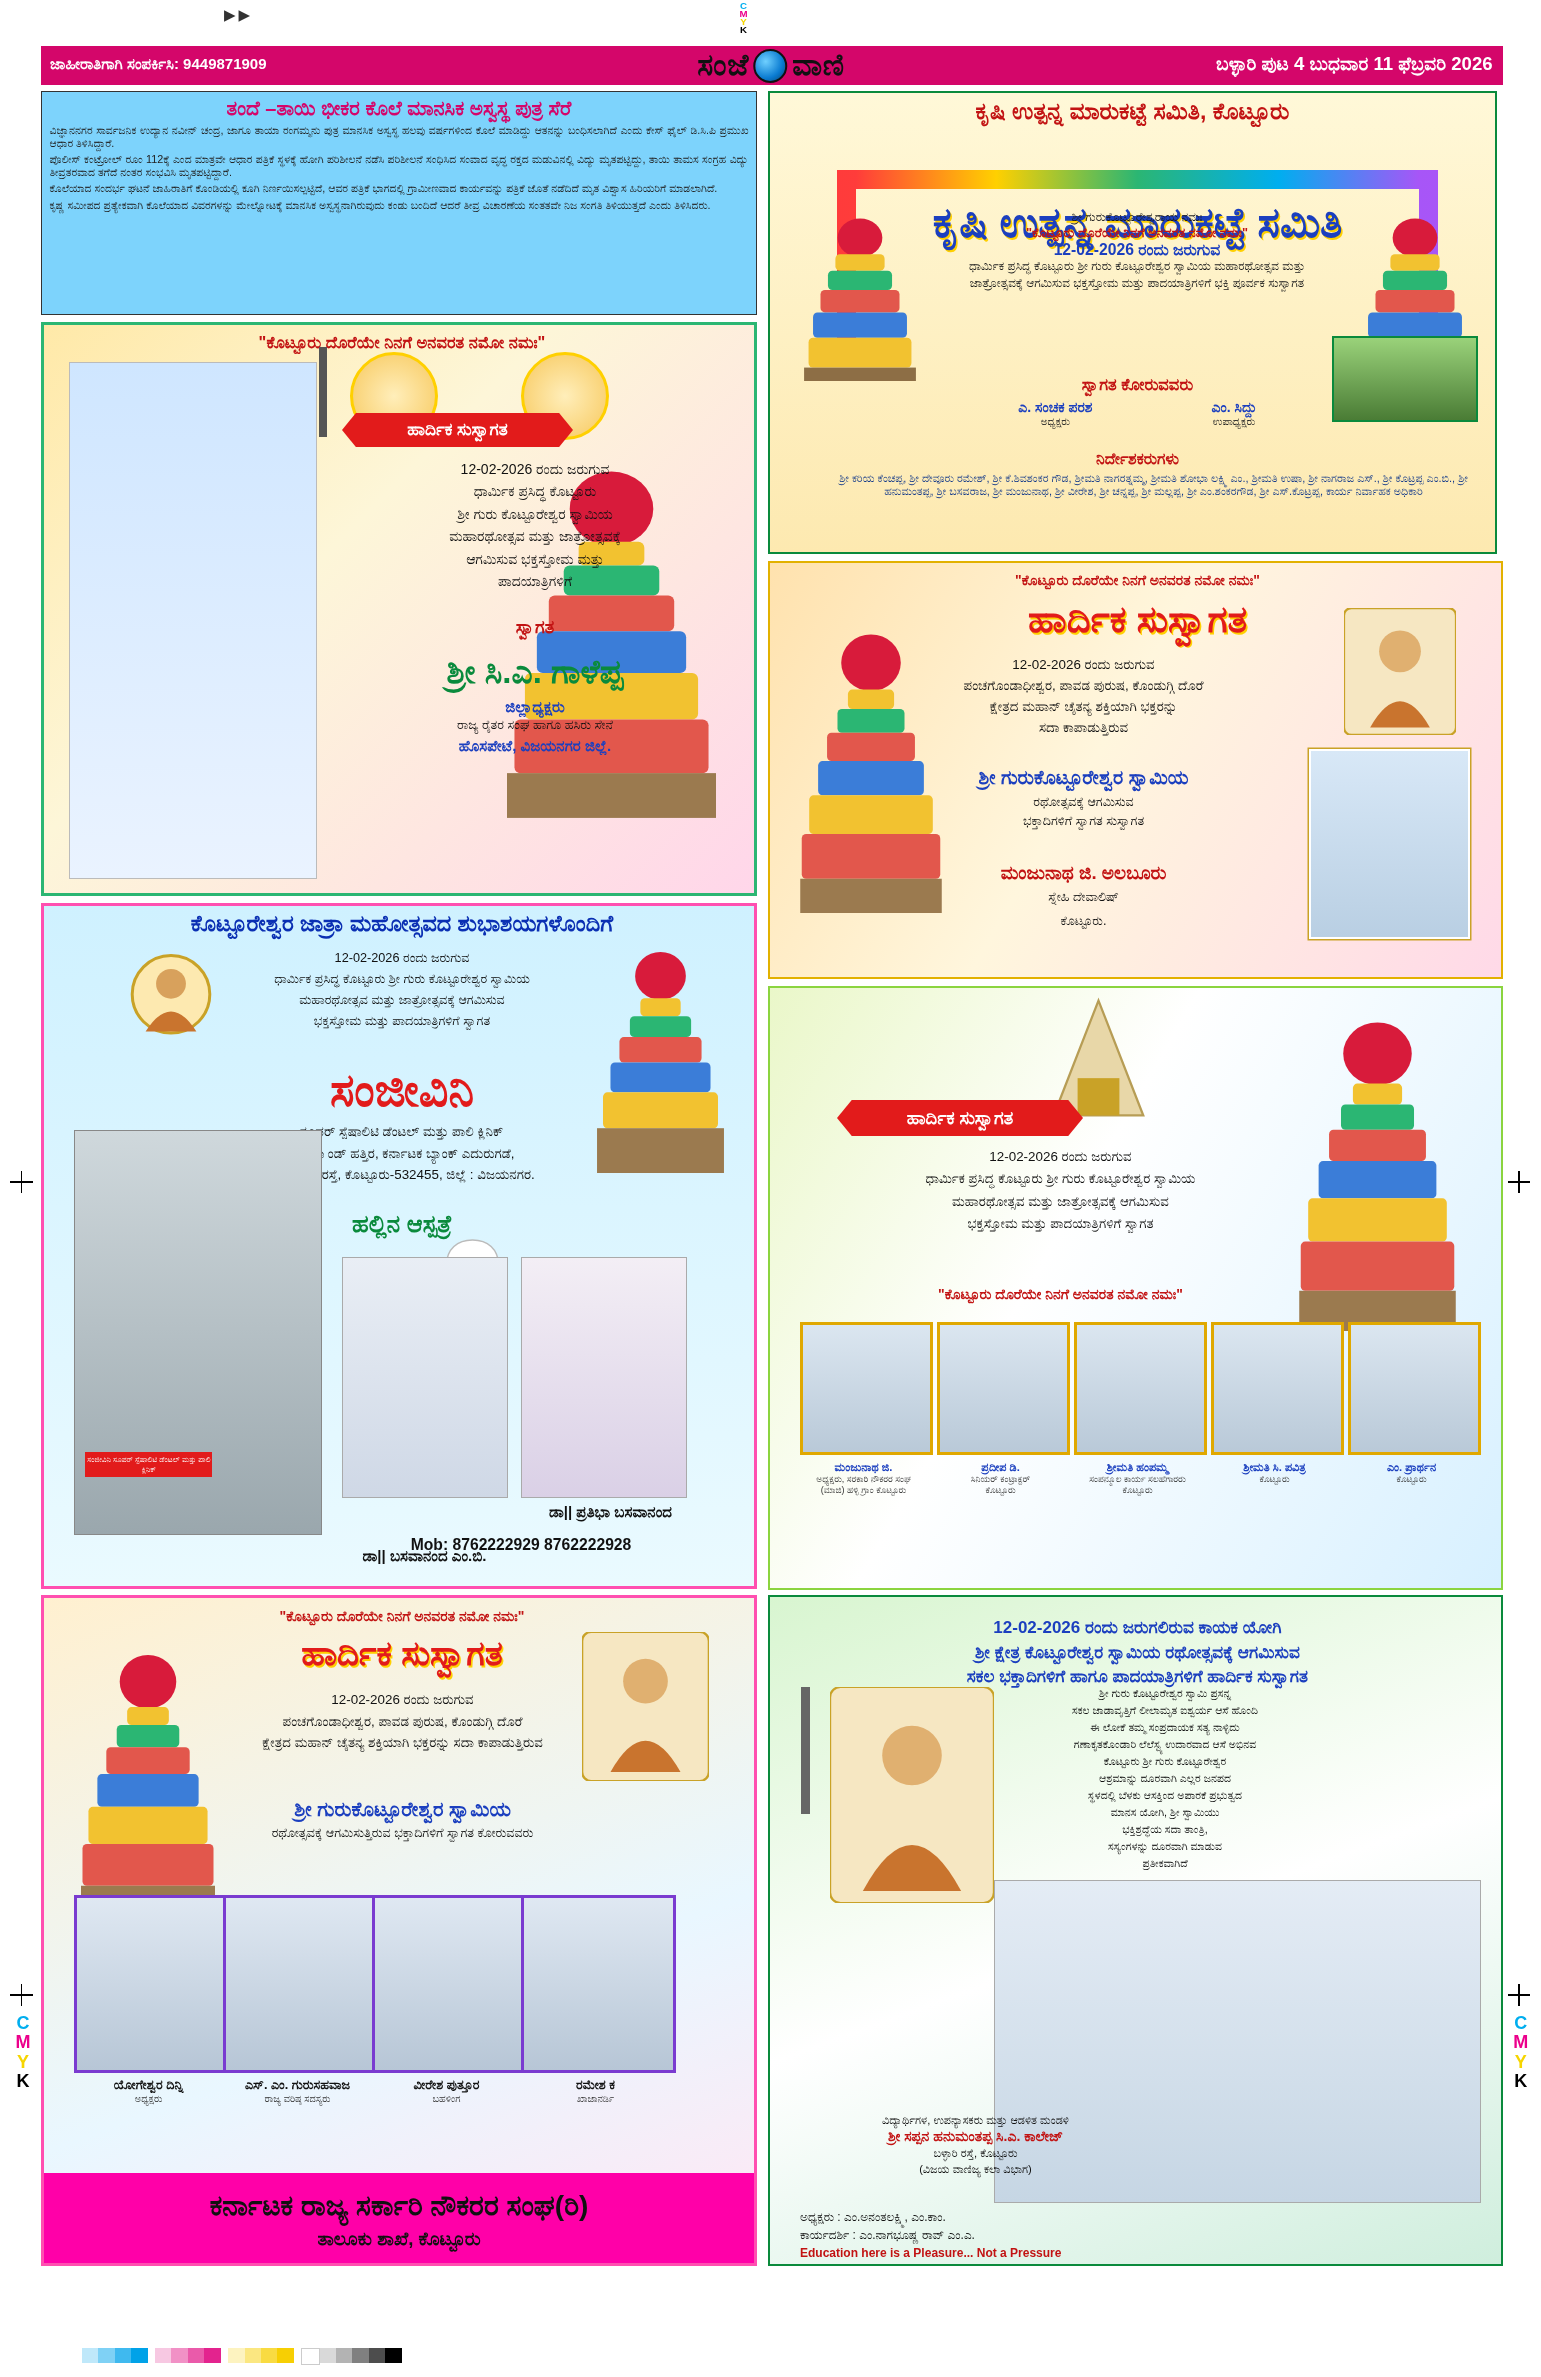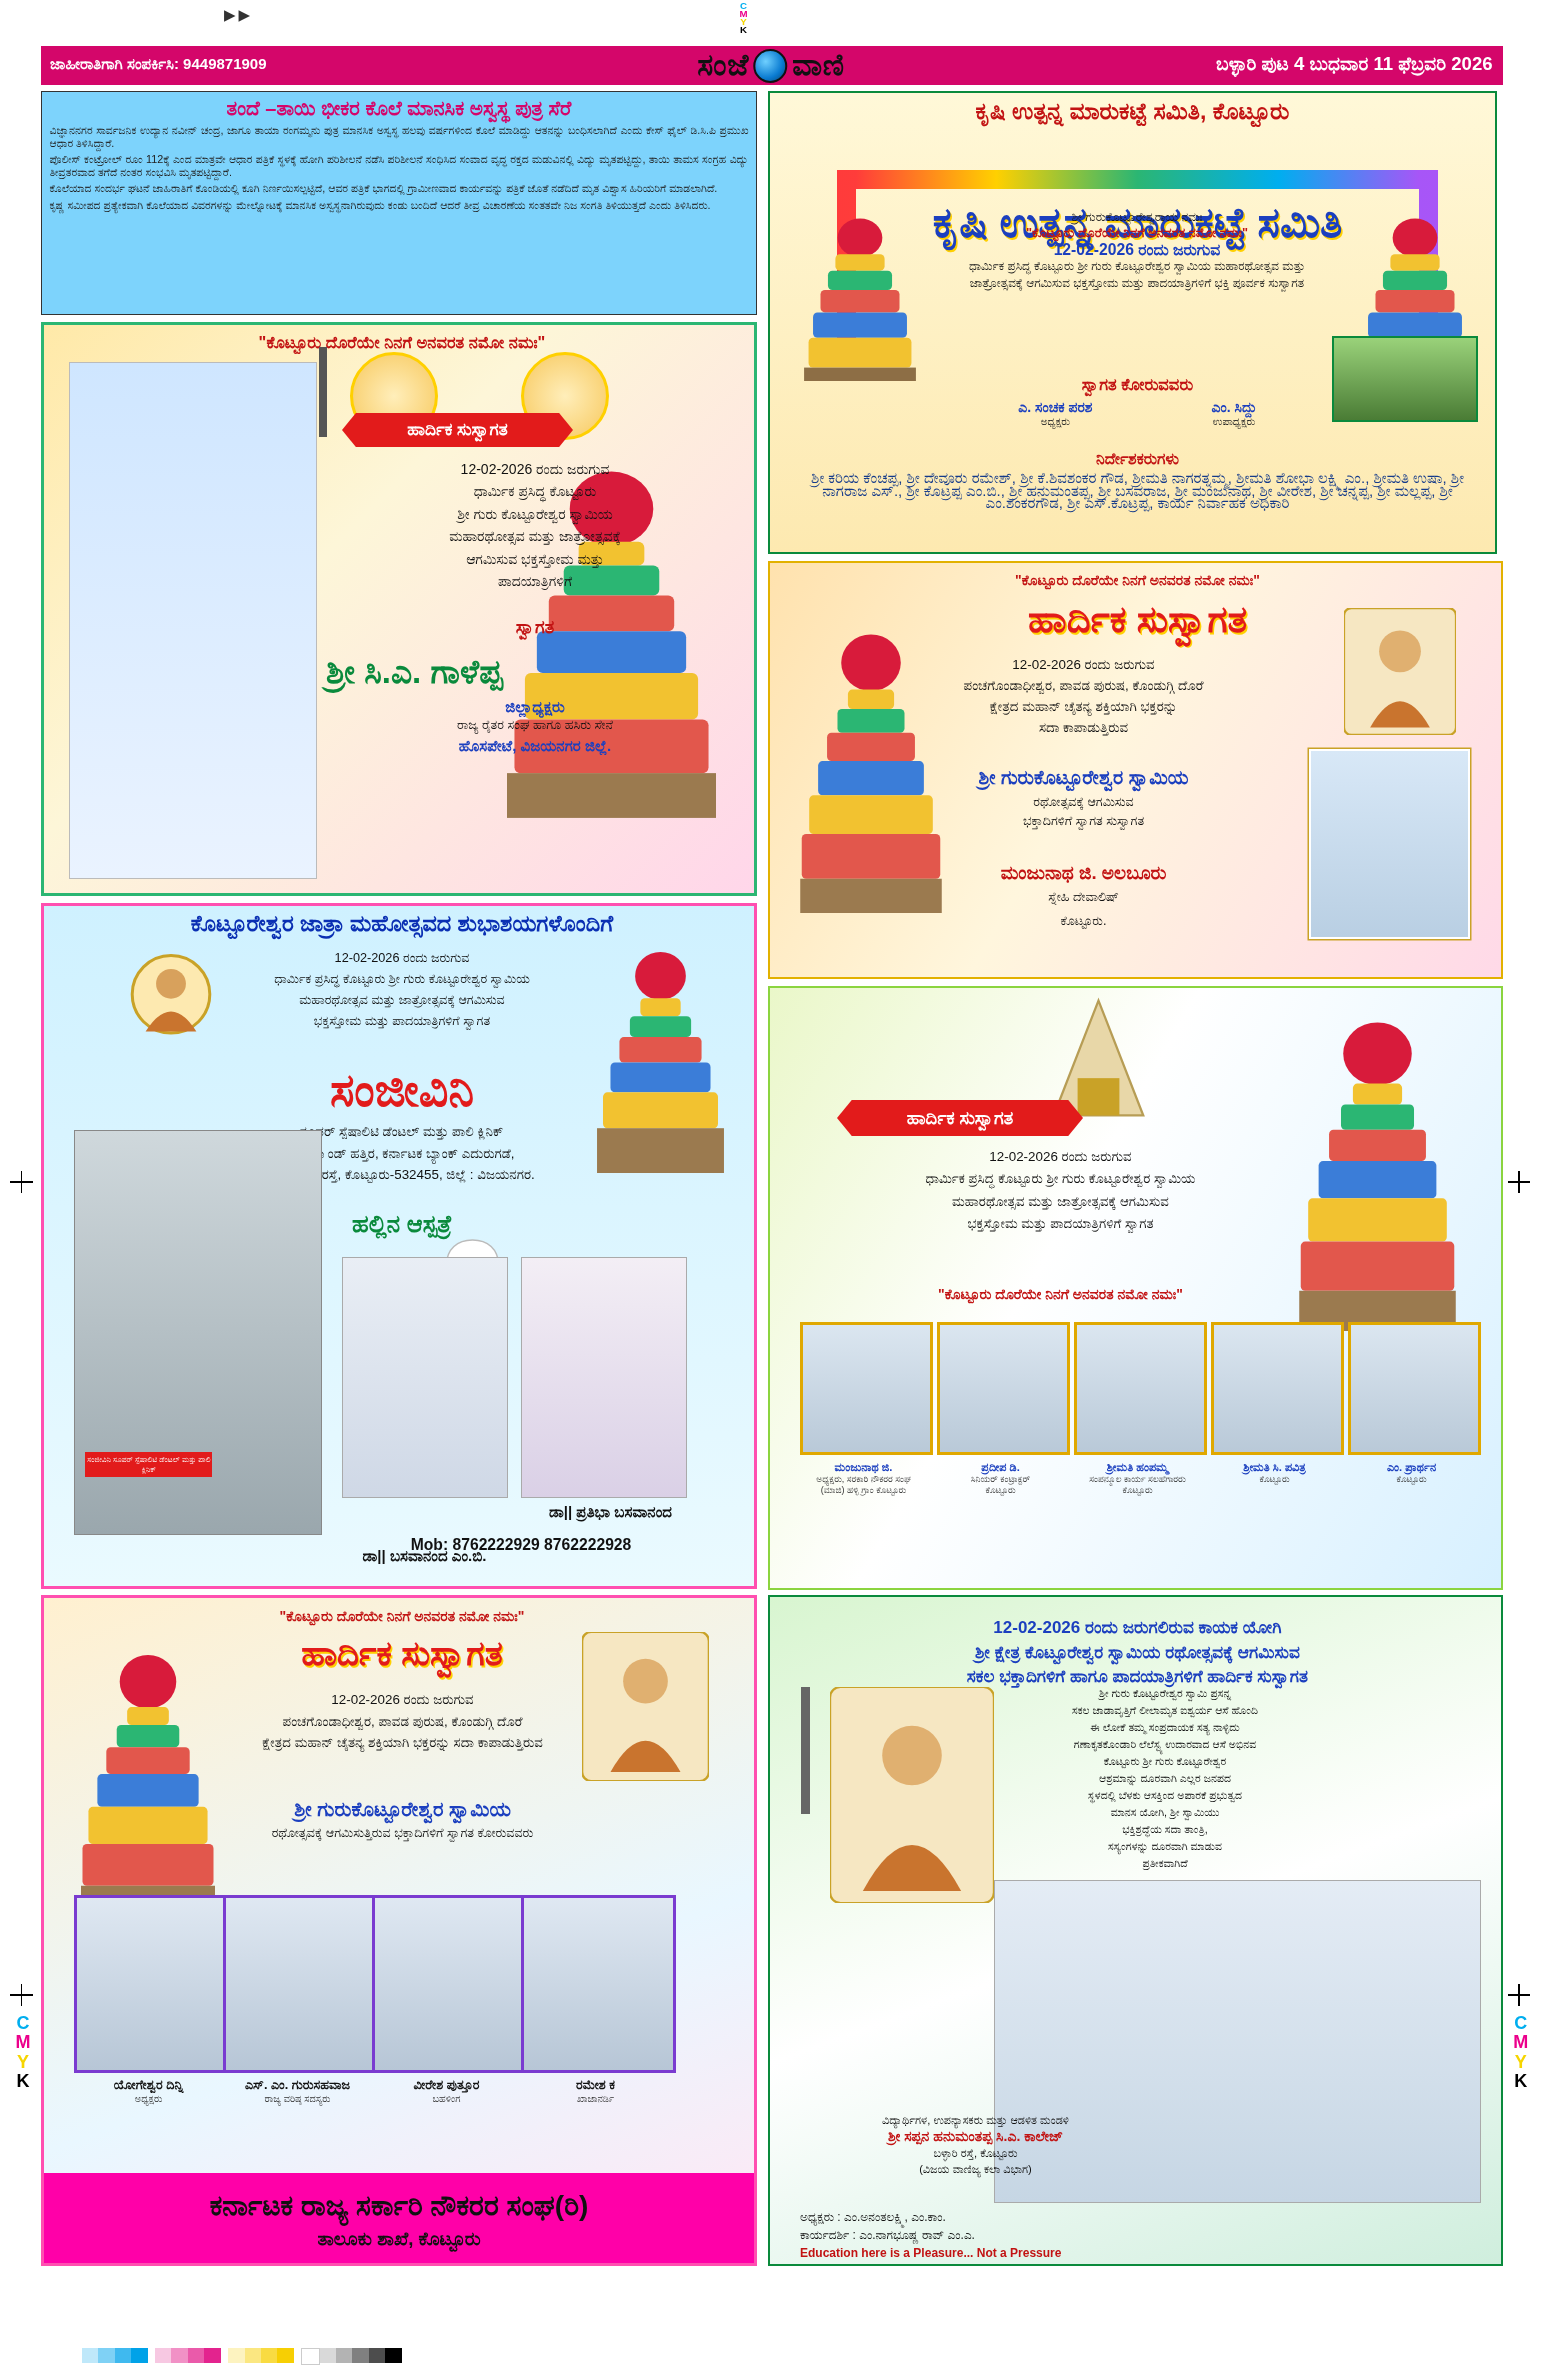--- a/index.html
+++ b/index.html
@@ -40,29 +40,29 @@
   .apmc .towerL{left:34px;}
   .apmc .towerR{right:34px;}
   .apmc .mid{position:absolute;left:173px;top:82px;width:388px;text-align:center;font-size:12px;line-height:16.4px;color:#1a1a1a;}
   .apmc .mid .red{color:#c21313;font-weight:bold;font-size:12.7px;}
   .apmc .mid .blue{color:#1b3fbf;font-weight:bold;font-size:15.7px;}
   .apmc .photo{position:absolute;right:27px;top:209px;width:142px;height:82px;border:2.2px solid #0a8a3c;background:linear-gradient(180deg,#9ad27a,#4a7c35);}
   .apmc .welc{position:absolute;left:0;top:282px;width:735px;text-align:center;font-size:16.4px;font-weight:bold;color:#c21313;}
   .apmc .names{position:absolute;left:0;top:306px;width:735px;display:flex;justify-content:center;gap:119px;font-size:14px;color:#1b3fbf;font-weight:bold;text-align:center;}
   .apmc .names small{display:block;font-size:10.4px;color:#222;font-weight:normal;}
   .apmc .dirhdr{position:absolute;left:0;top:357px;width:735px;text-align:center;font-size:15.7px;font-weight:bold;color:#c21313;}
-  .apmc .dirlist{position:absolute;left:30px;top:379px;width:675px;text-align:center;font-size:15px;line-height:12.7px;color:#143a8a;}
+  .apmc .dirlist{position:absolute;left:46px;top:379px;width:675px;text-align:center;font-size:11px;line-height:12.7px;color:#143a8a;}
 
   
   .galeppa{left:41px;top:322px;width:716px;height:574px;border:3px solid #2bb673;background:linear-gradient(135deg,#ffe9a8,#fdf6d8 40%,#ffd6ea);}
   .galeppa .top{position:absolute;left:0;top:7.5px;width:716px;text-align:center;font-size:16.4px;font-weight:bold;color:#c21313;}
   .galeppa .manphoto{position:absolute;left:25px;top:37px;width:246px;height:515px;background:linear-gradient(180deg,#cfe6ff,#eaf3ff);border:0.7px solid #bbb;}
   .galeppa .ribbon{position:absolute;left:298px;top:88px;width:231px;height:34px;background:#e21b1b;color:#fff;font-size:17px;font-weight:bold;display:flex;align-items:center;justify-content:center;clip-path:polygon(6% 0,94% 0,100% 50%,94% 100%,6% 100%,0 50%);}
   .galeppa .body{position:absolute;left:282px;top:133px;width:418px;text-align:center;font-size:14px;line-height:22.4px;color:#111;}
-  .galeppa .name{position:absolute;left:282px;top:328px;width:418px;text-align:left;font-size:33px;font-weight:bold;color:#0a8a3c;}
+  .galeppa .name{position:absolute;left:282px;top:328px;width:418px;text-align:center;font-size:33px;font-weight:bold;color:#0a8a3c;}
   .galeppa .desig{position:absolute;left:282px;top:372px;width:418px;text-align:center;font-size:12.7px;color:#111;line-height:19.4px;}
   .galeppa .desig .b{color:#1b3fbf;font-weight:bold;font-size:15px;}
   .galeppa .tower{position:absolute;left:463px;top:142px;width:209px;height:351px;}
   .galeppa .medal{position:absolute;width:82px;height:82px;border-radius:50%;border:3.7px solid #ffd000;background:radial-gradient(circle,#ffeeba,#f7c85c);}
   .galeppa .m1{left:306px;top:27px;}
   .galeppa .m2{left:477px;top:27px;}
   .galeppa .flag{position:absolute;left:275px;top:22.4px;width:7.5px;height:90px;background:#555;}
 
   
   .harthika{left:768px;top:561px;width:735px;height:418px;border:2.2px solid #e2b100;background:linear-gradient(120deg,#ffe2ae,#fff6dd 45%,#ffd9e8);}

